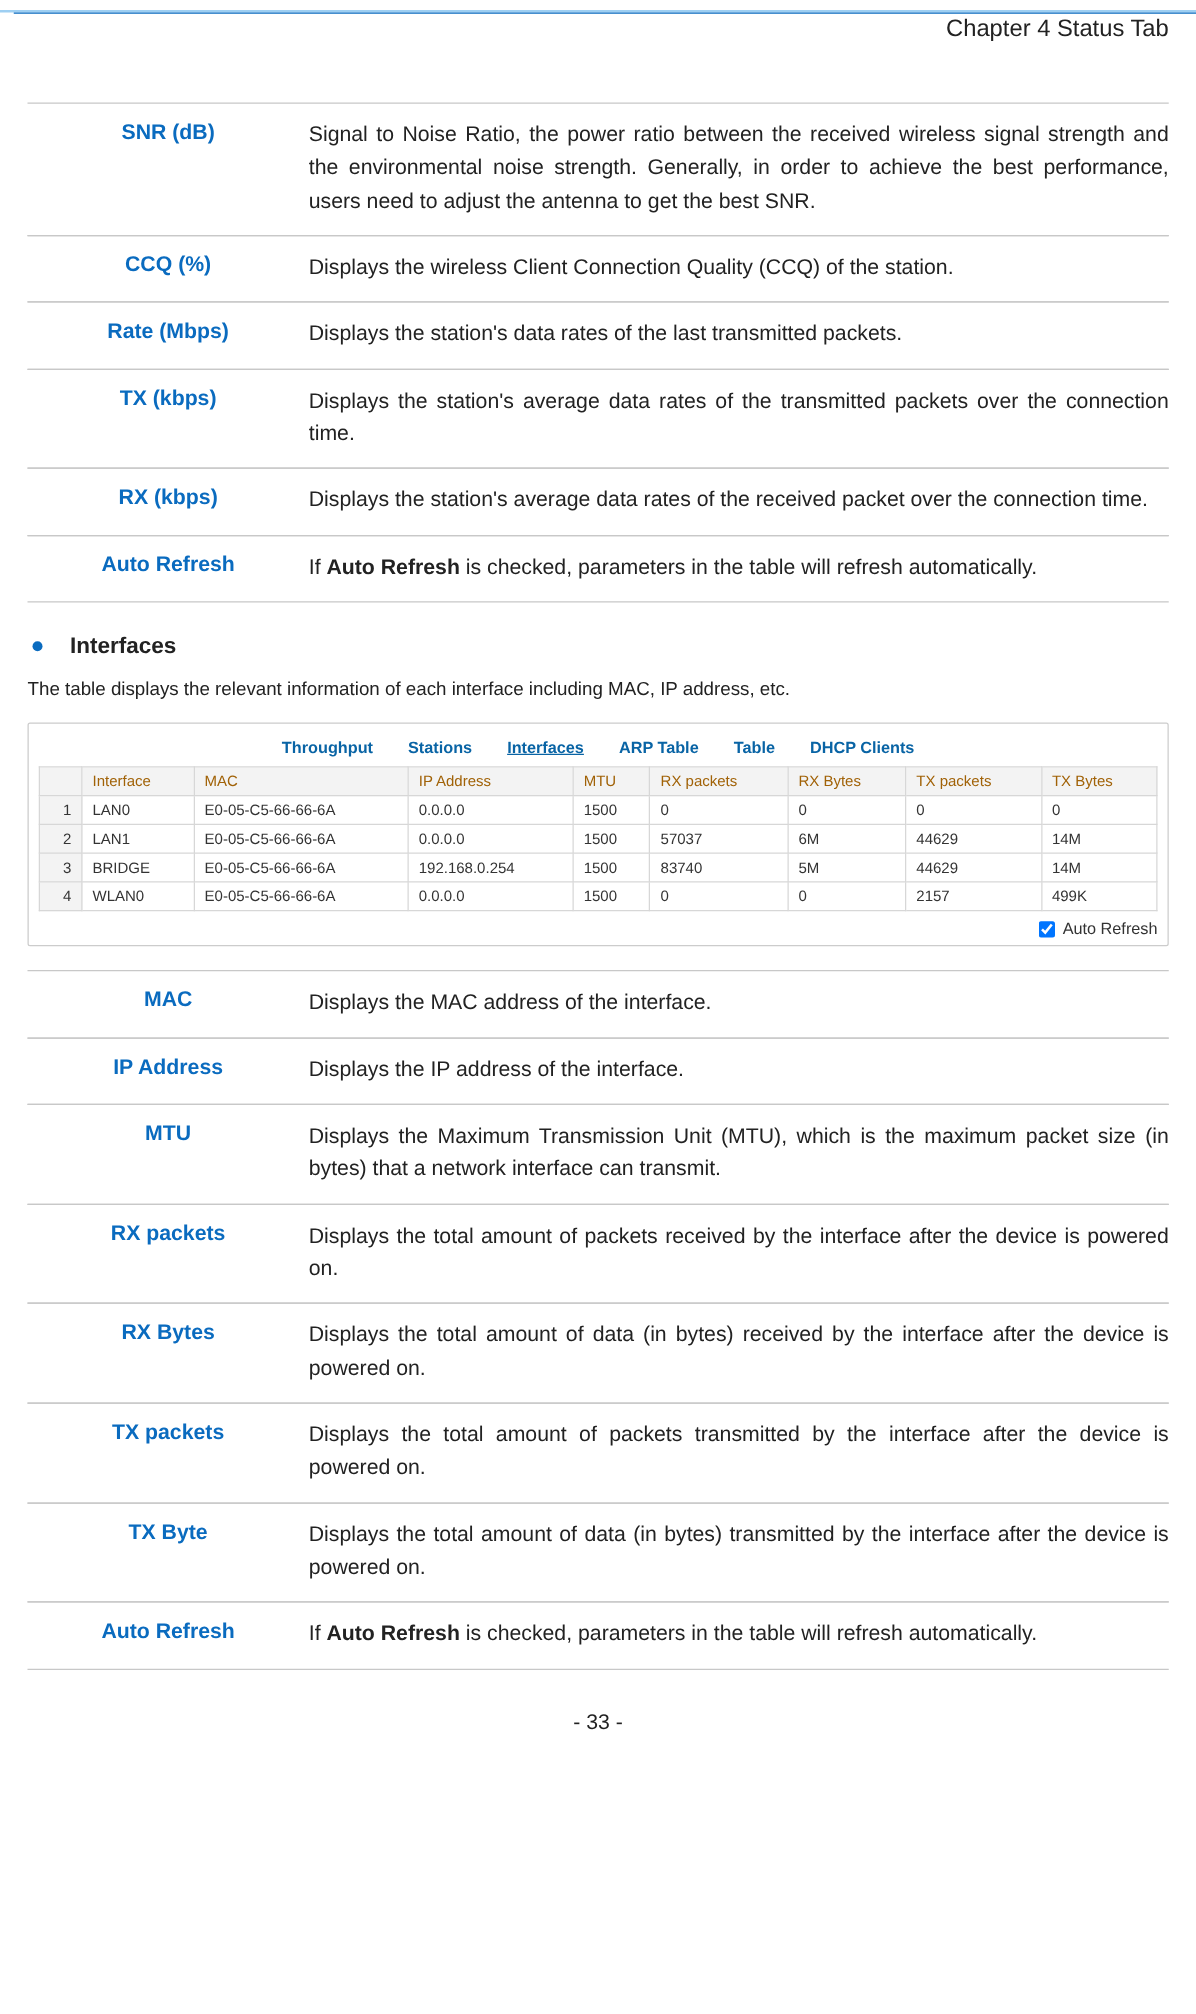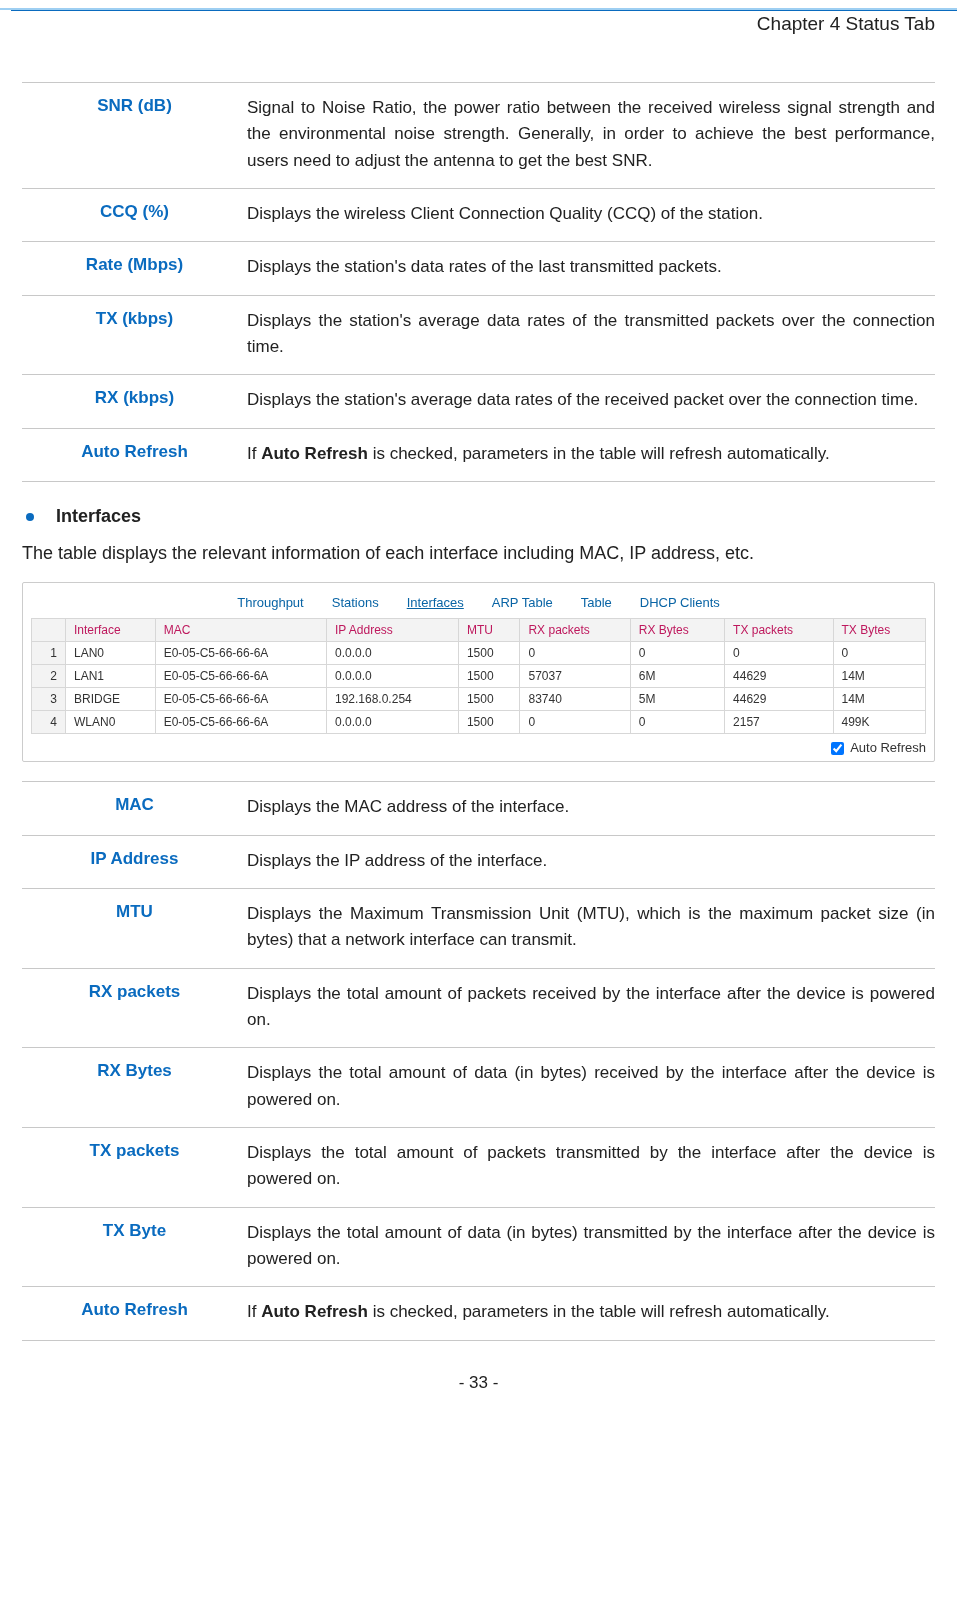--- a/index.html
+++ b/index.html
@@ -8,28 +8,28 @@
   .chapter-line { text-align:right; font-size:19px; padding:2px 22px 0 0; border-top:1.5px solid #0a6bbf; color:#222;margin-left:11px; }
   .content { padding:0 22px 0 22px; }
   .pad-top { height:48px; }
   .def-row { border-top:1px solid #c8c8c8; border-bottom:1px solid #c8c8c8; padding:12px 0 14px 0; display:flex; margin-top:-1px;}
   .def-term { width:225px; color:#0a6bbf; font-weight:bold; font-size:17px; padding-top:1px;text-align:center;}
   .def-desc { flex:1; font-size:17px; line-height:1.55; color:#222; text-align:justify; text-justify:inter-word;}
   .def-desc strong { font-weight:bold; }
   .bullet-head { display:flex; align-items:center; gap:22px; margin:24px 0 16px 4px; }
   .dot { width:8px; height:8px; background:#0a6bbf; border-radius:50%; display:inline-block;}
   .bullet-title { font-weight:bold; font-size:18px; }
-  .intro { font-size:18px; margin-bottom:18px; }
+  .intro { font-size:15px; margin-bottom:18px; }
   
   .panel { border:1px solid #ccc; border-radius:2px; padding:8px 8px 6px 8px; background:#fff; margin-bottom:20px;}
   .tabs { text-align:center; margin:2px 0 6px 0; }
-  .tabs span { display:inline-block; color:#0964a5; font-weight:normal; font-size:13px; padding:0 14px 2px 14px; }
+  .tabs span { display:inline-block; color:#0964a5; font-weight:bold; font-size:13px; padding:0 14px 2px 14px; }
   .tabs span.active { text-decoration:underline; }
   table { width:100%; border-collapse:collapse; font-size:12px; background:#fff; }
-  th { background:#f3f3f3; border:1px solid #d7d7d7; font-weight:normal; text-align:left; padding:4px 8px; color:#be185d;}
+  th { background:#f3f3f3; border:1px solid #d7d7d7; font-weight:normal; text-align:left; padding:4px 8px; color:#a16207;}
   td { border:1px solid #d7d7d7; padding:4px 8px; color:#333;}
   td.idx { text-align:right; width:34px; background:#f3f3f3; }
   .refresh-row { text-align:right; margin-top:6px; font-size:13px; color:#333; }
   .refresh-row input { vertical-align:middle; margin-right:3px; }
   .page-num { text-align:center; font-size:17px; margin:32px 0 14px 0; }
 </style>
 </head>
 <body>
 
 <div class="top-border"></div>

